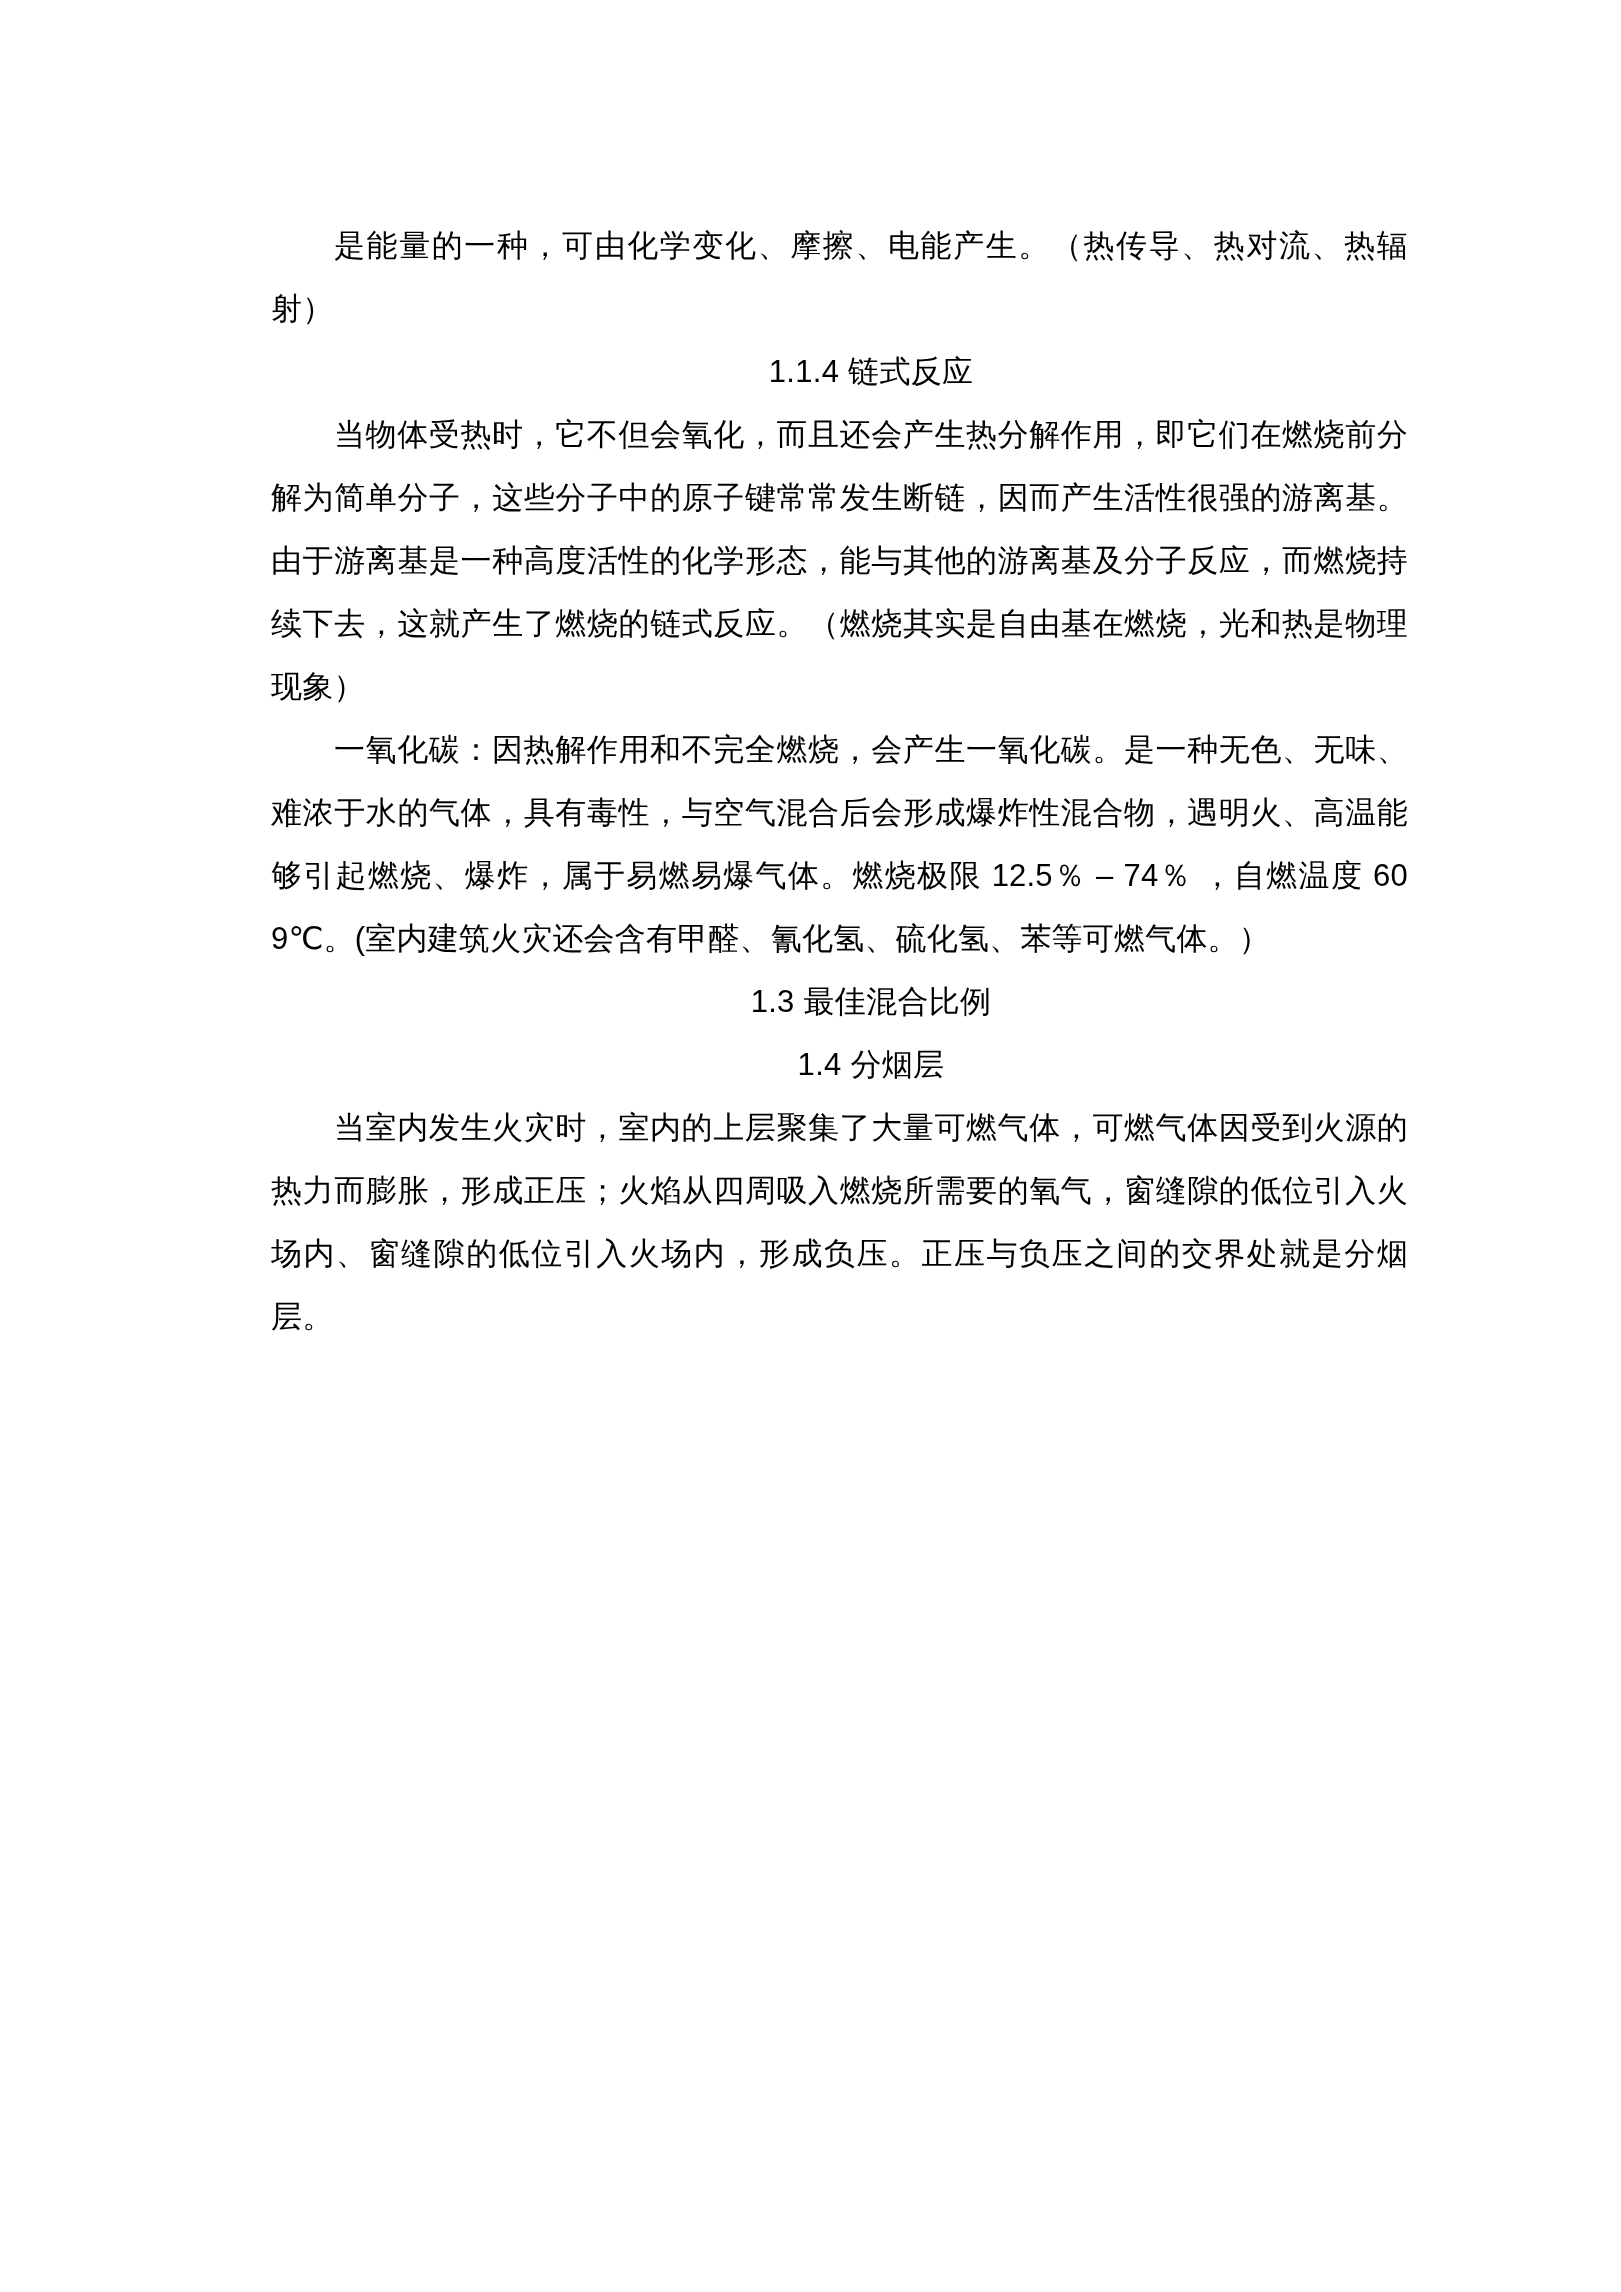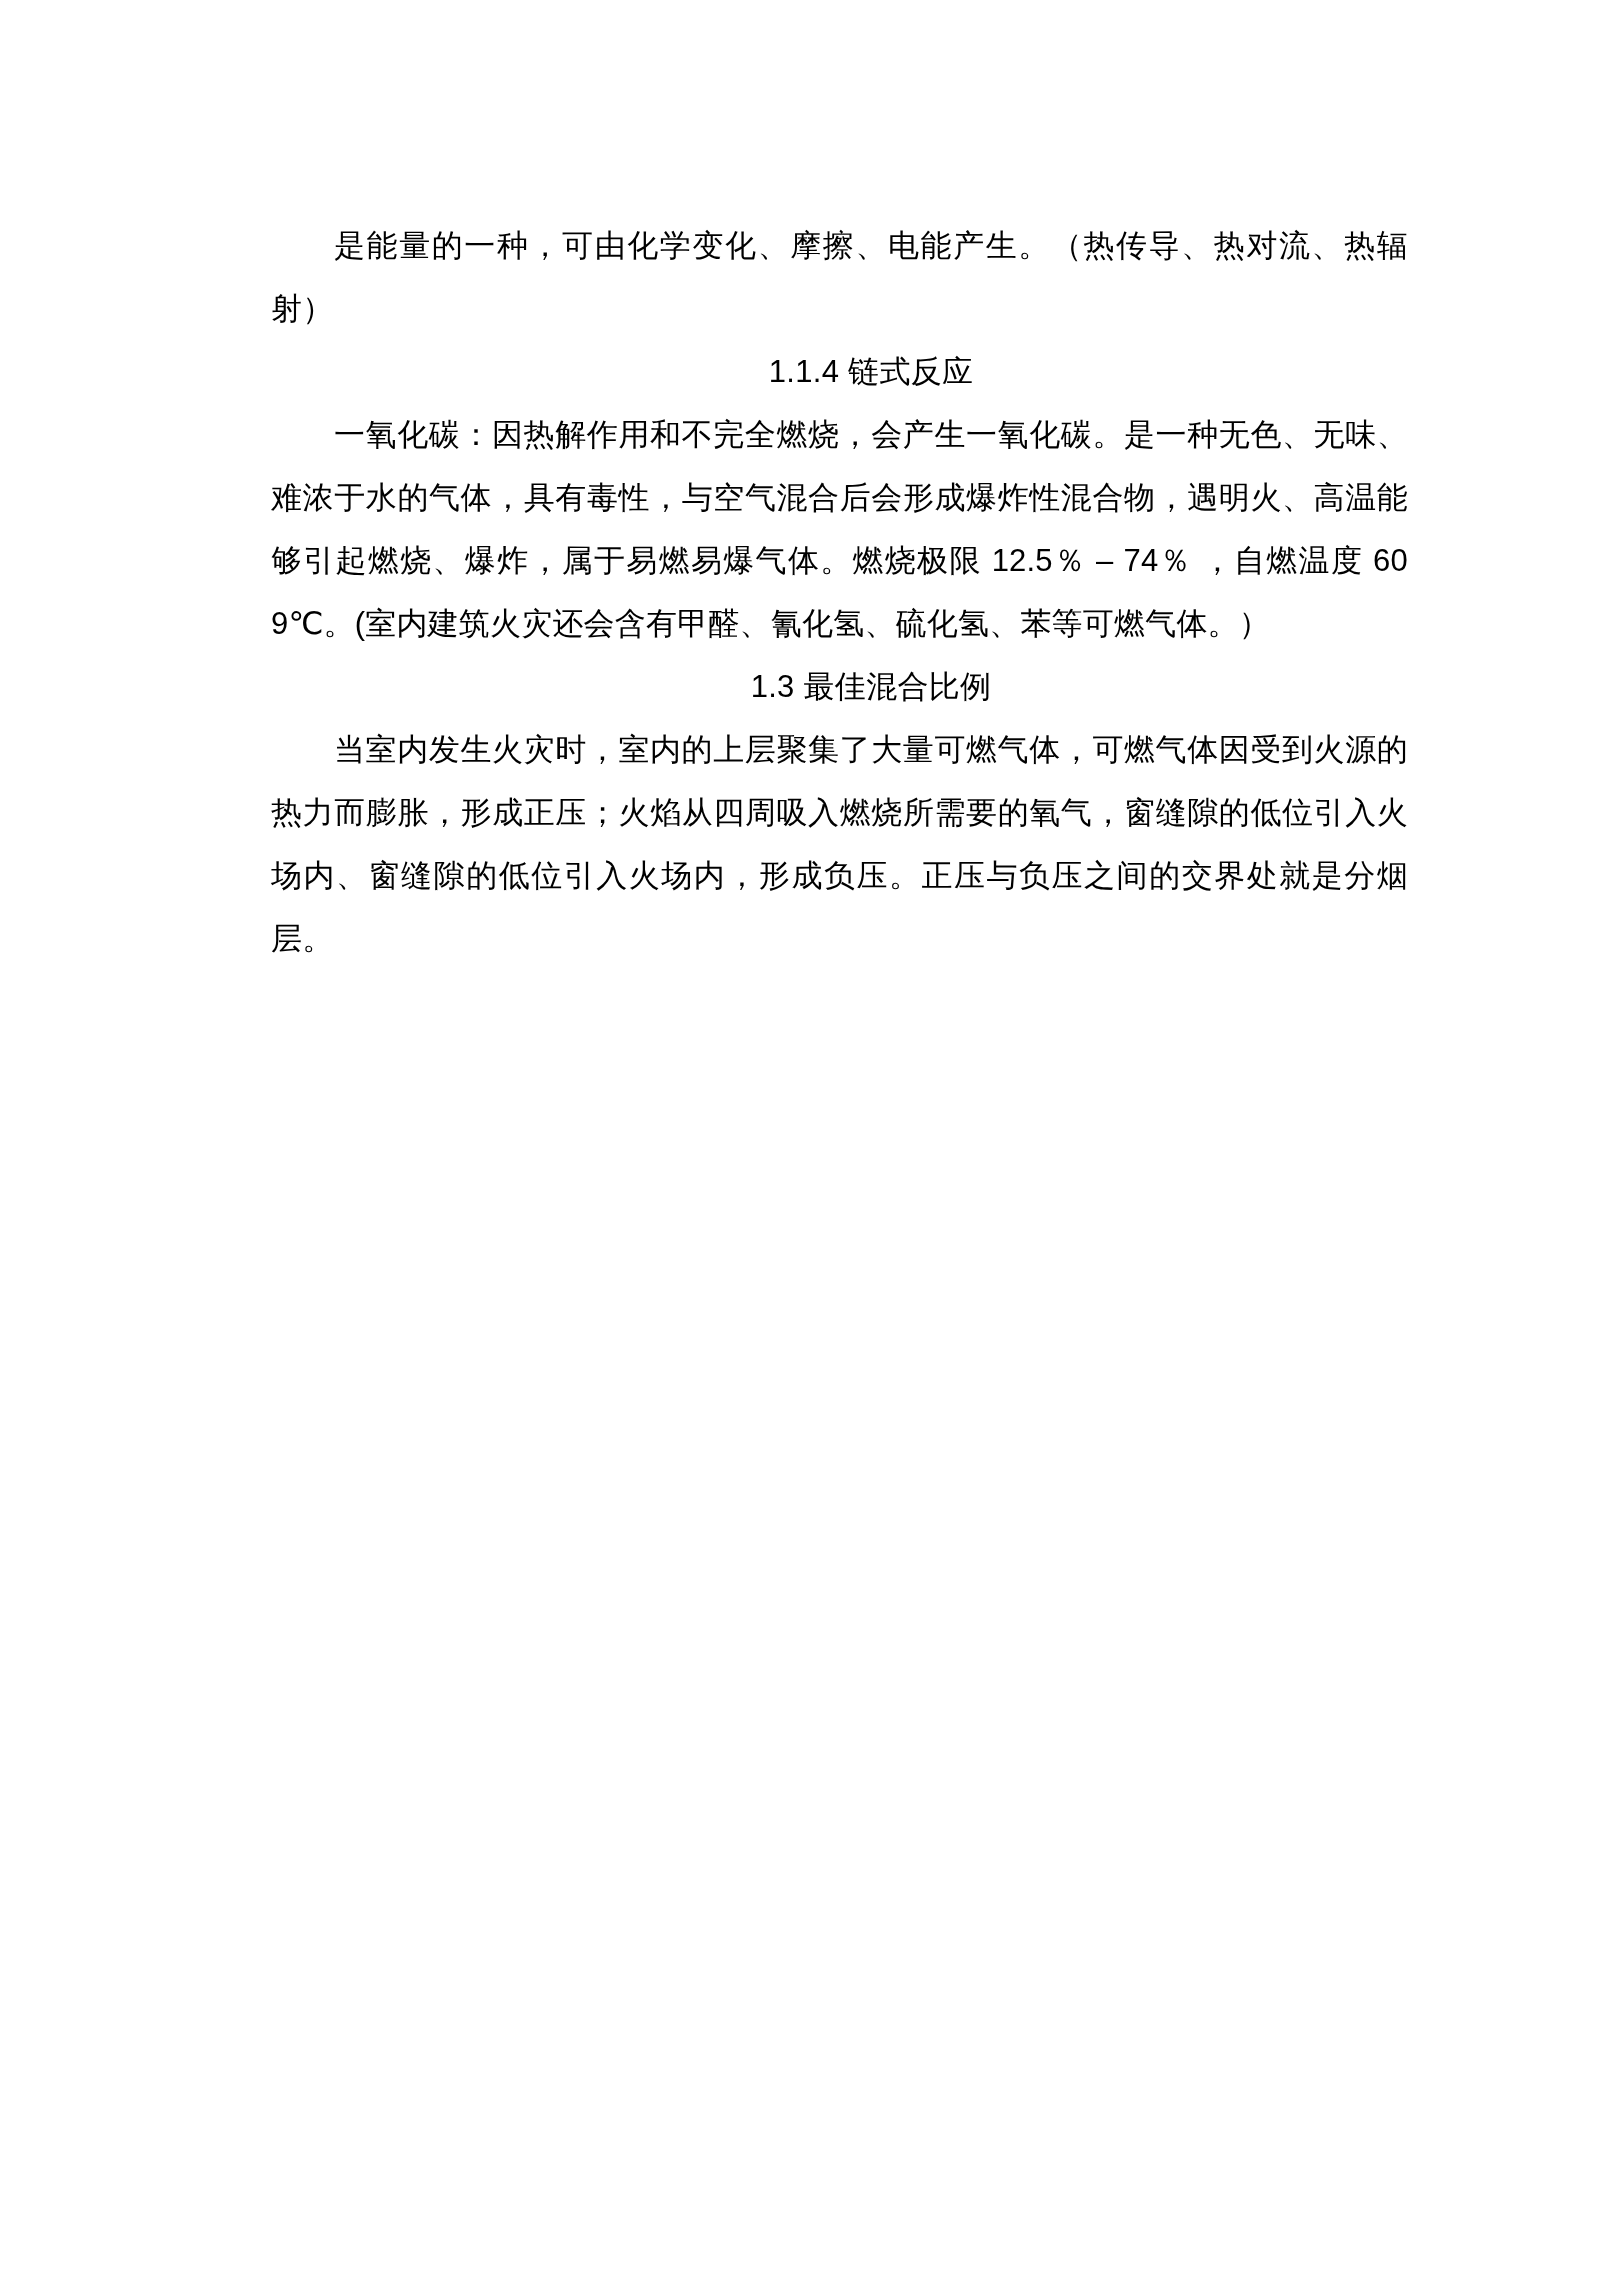--- a/index.html
+++ b/index.html
@@ -54,25 +54,27 @@
 </head>
 <body>
 
 <div class="page">
   <div class="content">
 
     <p class="para body">是能量的一种，可由化学变化、摩擦、电能产生。（热传导、热对流、热辐射）</p>
 
     <p class="heading">1.1.4 链式反应</p>
 
+    <p class="para body">当物体受热时，它不但会氧化，而且还会产生热分解作用，即它们在燃烧前分解为简单分子，这些分子中的原子键常常发生断链，因而产生活性很强的游离基。由于游离基是一种高度活性的化学形态，能与其他的游离基及分子反应，而燃烧持续下去，这就产生了燃烧的链式反应。（燃烧其实是自由基在燃烧，光和热是物理现象）</p>
 
 
     <p class="para body">一氧化碳：因热解作用和不完全燃烧，会产生一氧化碳。是一种无色、无味、难浓于水的气体，具有毒性，与空气混合后会形成爆炸性混合物，遇明火、高温能够引起燃烧、爆炸，属于易燃易爆气体。燃烧极限 12.5％ – 74％ ，自燃温度 609℃。(室内建筑火灾还会含有甲醛、氰化氢、硫化氢、苯等可燃气体。）</p>
 
     <p class="heading">1.3 最佳混合比例</p>
 
 
+    <p class="heading">1.4 分烟层</p>
 
     <p class="para body">当室内发生火灾时，室内的上层聚集了大量可燃气体，可燃气体因受到火源的热力而膨胀，形成正压；火焰从四周吸入燃烧所需要的氧气，窗缝隙的低位引入火场内、窗缝隙的低位引入火场内，形成负压。正压与负压之间的交界处就是分烟层。</p>
 
   </div>
 </div>
 
 
 </body></html>

